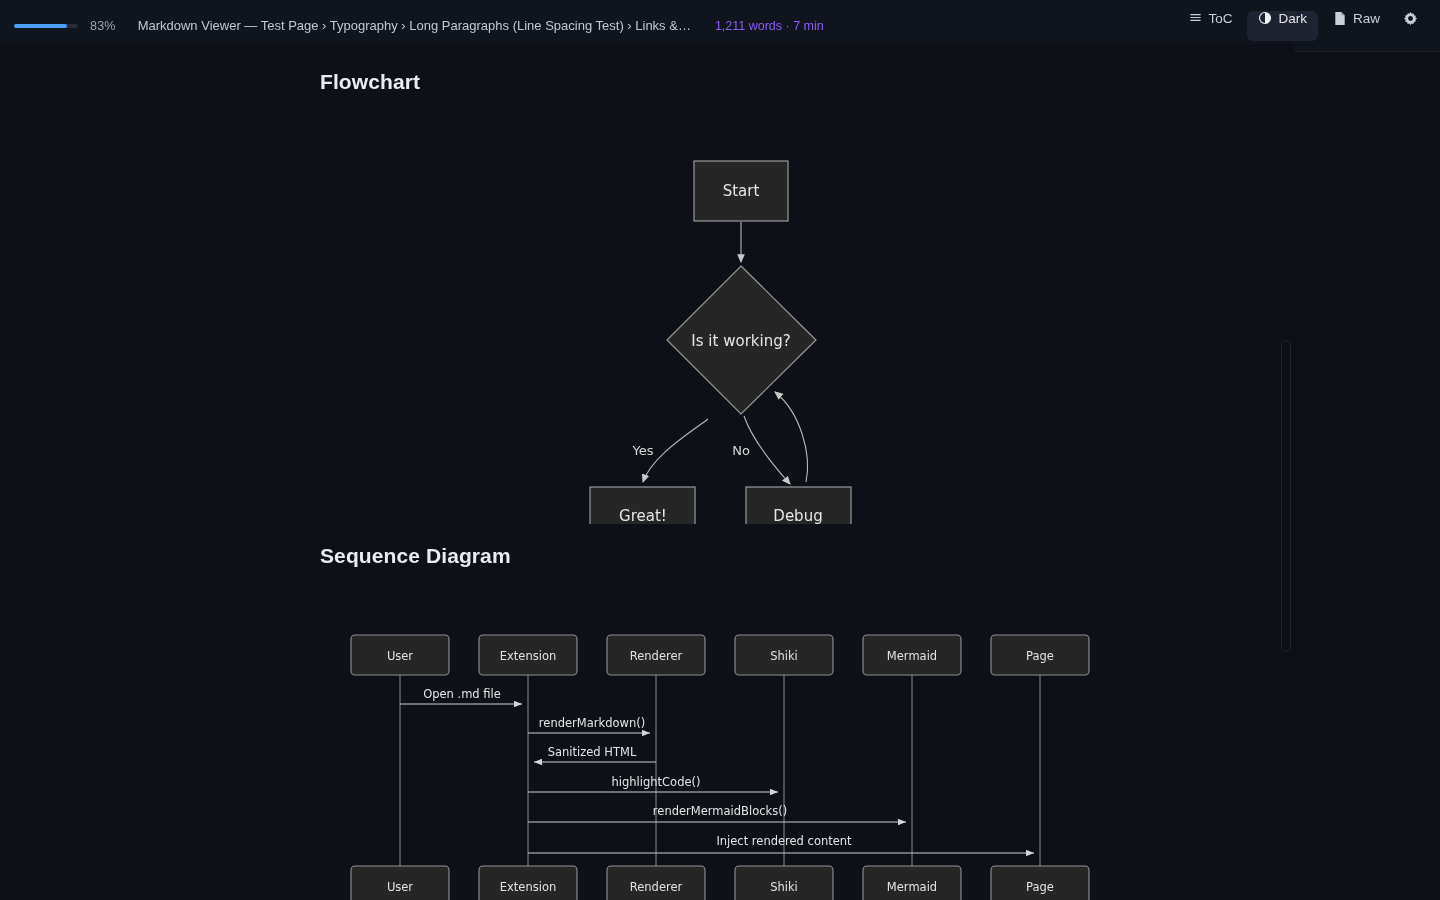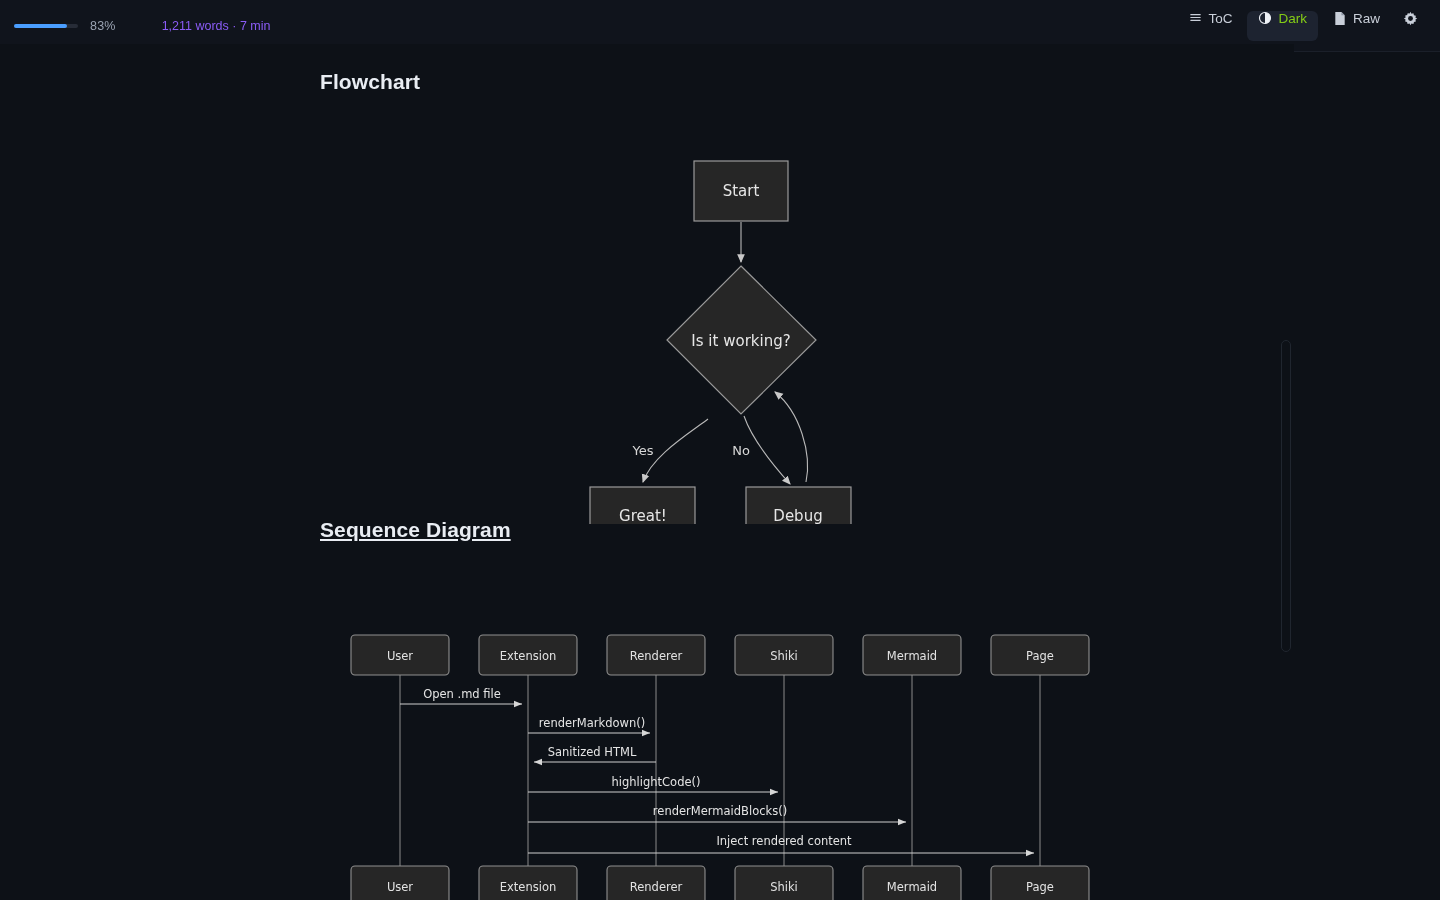--- a/index.html
+++ b/index.html
@@ -54,37 +54,37 @@
   }
   .tool-btn {
     display: flex; align-items: flex-start; gap: 6px;
     height: 30px; padding: 0 11px;
     border-radius: 6px;
     background: transparent; border: none;
     color: #c9cfd9; font-size: 13.5px;
     font-family: "Liberation Sans", sans-serif;
     cursor: pointer; white-space: nowrap;
   }
-  .tool-btn.active { background: #1d2330; color: #84cc16; }
+  .tool-btn.active { background: #1d2330; color: #e5e5e5; }
   .tool-btn .ic { display: inline-flex; align-items: center; }
   #gear-btn { padding: 0 8px; }
 
   
   #doc {
     position: absolute; top: 44px; left: 0;
     width: 1294px; height: 856px;
     background: #0d1117;
   }
   .h2 {
     position: absolute;
     font-size: 21px; font-weight: bold;
     color: #e9edf3; letter-spacing: .1px;
   }
   #flowchart-heading { left: 320px; top: 26px; }
-  #sequence-heading  { left: 320px; top: 474px; text-decoration: underline; }
+  #sequence-heading  { left: 320px; top: 500px; }
 
   svg { display: block; }
   #flowchart-svg { position: absolute; left: 0; top: 60px; }
   #sequence-svg  { position: absolute; left: 0; top: 540px; }
 
   .node-rect {
     fill: #262626; stroke: #9a9a9a; stroke-width: 1.2;
   }
   .node-diamond {
     fill: #262626; stroke: #9a9a9a; stroke-width: 1.2;
@@ -132,20 +132,21 @@
 <body>
 
 <div id="toolbar">
 
   <div id="progress-track">
     <div id="progress-fill" style="width: 83%;"></div>
   </div>
 
   <span id="progress-pct">83%</span>
 
+  <span id="breadcrumb">Markdown Viewer — Test Page › Typography › Long Paragraphs (Line Spacing Test) › Links &amp;…</span>
 
   <span id="readtime">1,211 words · 7 min</span>
 
   <div id="tool-actions">
 
     <button class="tool-btn">
       <span class="ic">
         <svg width="13" height="13" viewBox="0 0 14 14">
           <g stroke="#c9cfd9" stroke-width="1.3" stroke-linecap="round">
             <line x1="2" y1="4" x2="12" y2="4"></line>

